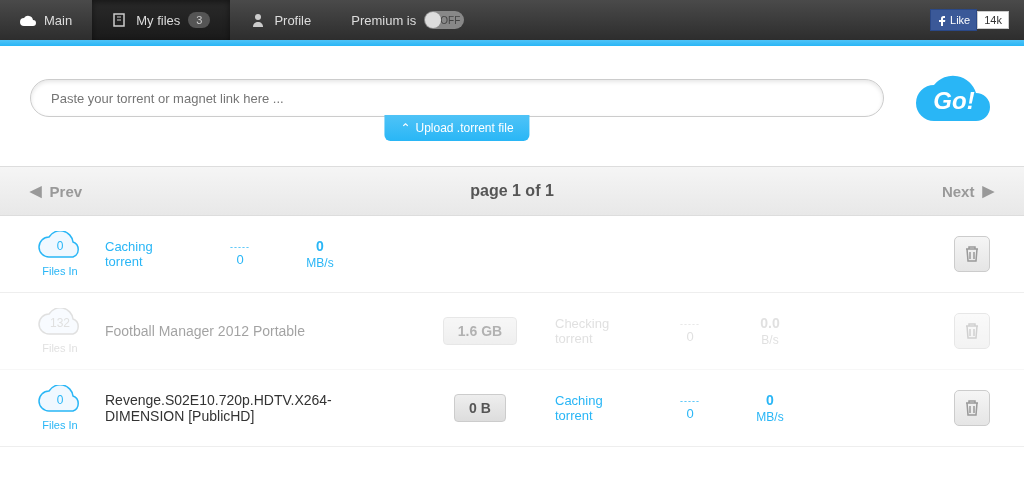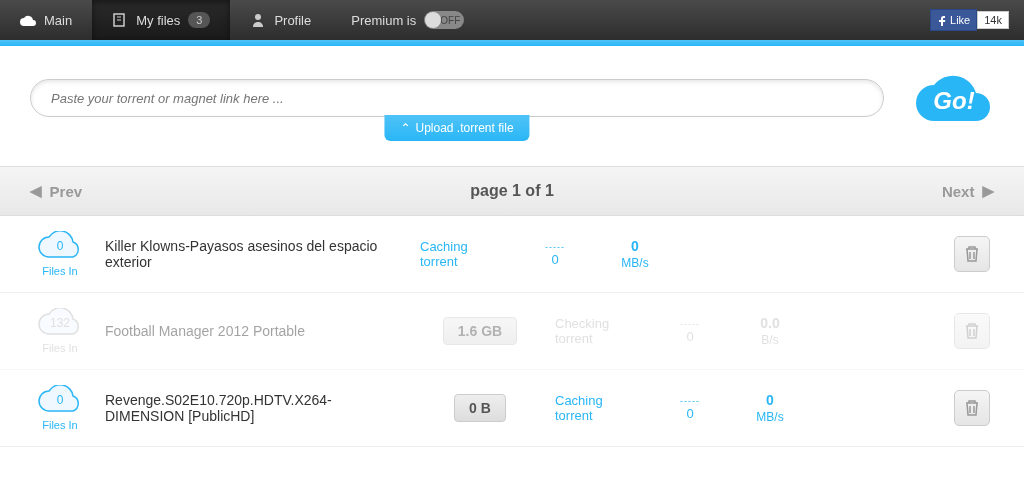--- a/index.html
+++ b/index.html
@@ -12,21 +12,21 @@
 .premium{display:flex;align-items:center;gap:8px;margin-left:20px}
 .toggle{width:40px;height:18px;background:#888;border-radius:9px;position:relative;display:flex;align-items:center;justify-content:flex-end;font-size:10px;color:#444;padding-right:4px}
 .toggle::before{content:"";position:absolute;left:1px;width:16px;height:16px;background:#ddd;border-radius:50%}
 .fb-like{margin-left:auto;margin-right:15px;display:flex;align-items:center;gap:0}
 .fb-btn{background:#3b5998;color:#fff;font-size:11px;padding:4px 6px;display:flex;align-items:flex-end;gap:3px;border:1px solid #2a4887}
 .fb-count{background:#fff;color:#333;font-size:11px;padding:2px 6px;border:1px solid #ccc}
 .bluebar{height:6px;background:linear-gradient(#4fc3f7,#29b6f6)}
 .hero{padding:25px 30px 20px;display:flex;align-items:flex-start;gap:30px}
 .logo{font-size:56px;font-weight:bold;color:#888;letter-spacing:-2px}
 .search-wrap{flex:1;position:relative;margin-top:8px}
-.search-input{width:100%;height:38px;border-radius:19px;border:1px solid #ccc;padding:12px 20px;font-size:13px;color:#999;box-shadow:inset 0 2px 4px rgba(0,0,0,.1);font-style:italic}
+.search-input{width:100%;height:38px;border-radius:19px;border:1px solid #ccc;padding:12px 20px;font-size:13px;color:#999;box-shadow:inset 0 2px 4px rgba(0,0,0,.1);}
 .upload-btn{position:absolute;left:50%;transform:translateX(-50%);top:36px;background:linear-gradient(#4fc3f7,#29b6f6);color:#fff;border:none;border-radius:0 0 6px 6px;padding:6px 16px;font-size:12px;cursor:pointer;display:flex;align-items:center;gap:5px}
 .go-btn{width:80px;height:55px;cursor:pointer;display:flex;justify-content:center;margin-top:0}
 .pager{background:linear-gradient(#f5f5f5,#e8e8e8);border-top:1px solid #ddd;border-bottom:1px solid #ddd;height:50px;display:flex;align-items:center;padding:0 30px;margin-top:20px}
 .pager-btn{display:flex;align-items:center;gap:8px;color:#999;font-weight:bold;cursor:pointer;font-size:15px}
 .pager-center{flex:1;text-align:center;font-weight:bold;color:#555;font-size:16px}
 .row{display:flex;align-items:center;padding:15px 30px;border-bottom:1px solid #eee;gap:15px}
 .row.dim{opacity:.45}
 .cloud-col{width:60px;text-align:center}
 .cloud-shape{display:inline-block;width:46px;height:28px;position:relative}
 .title-col{flex:0 0 300px;font-size:14px;color:#333}
@@ -121,21 +121,20 @@
 
 <div id="rows">
   <div class="row">
     <div class="cloud-col">
       <svg class="cloud-shape" width="46" height="28" viewBox="0 0 46 28">
         <path d="M12 26a10 10 0 010-20 13 13 0 0124 5 8 8 0 010 15z" fill="#f0f8ff" stroke="#29b6f6" stroke-width="1.5"></path>
         <text x="23" y="19" text-anchor="middle" font-size="12" fill="#29b6f6">0</text>
       </svg>
       <div class="files-label" style="color:#29b6f6">Files In</div>
     </div>
-    <div class="title-col">Killer Klowns-Payasos asesinos del espacio exterior</div>
     <div class="status-col" style="color:#29b6f6">Caching<br>torrent</div>
     <div class="seeds-col" style="color:#29b6f6"><div class="dots">-----</div>0</div>
     <div class="speed-col" style="color:#29b6f6">0<br><span class="unit">MB/s</span></div>
     <div class="spacer"></div>
     <div class="trash-col">
       <div class="trash-btn">
         <svg width="16" height="18" viewBox="0 0 16 18">
             <path d="M2 4h12M5 4V2h6v2M3 4l1 12h8l1-12M6 7v7M10 7v7" fill="none" stroke="#999" stroke-width="1.5"></path>
           </svg>
       </div>

